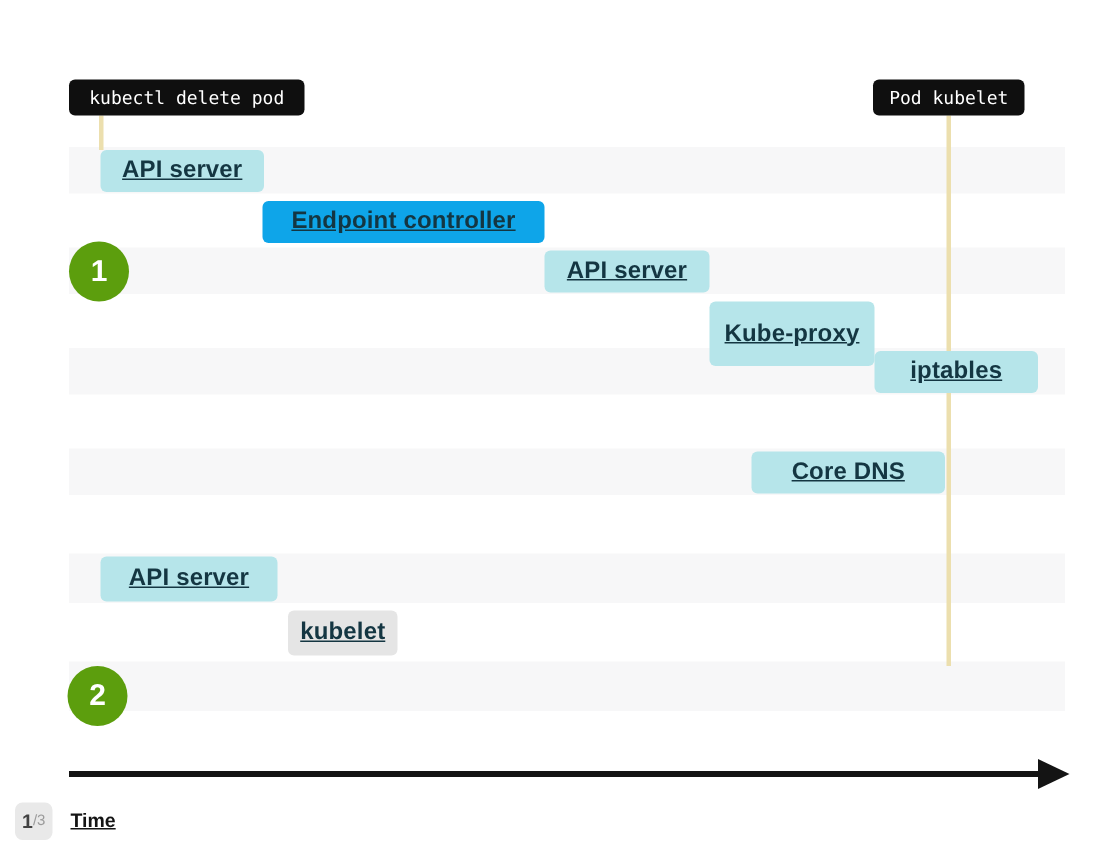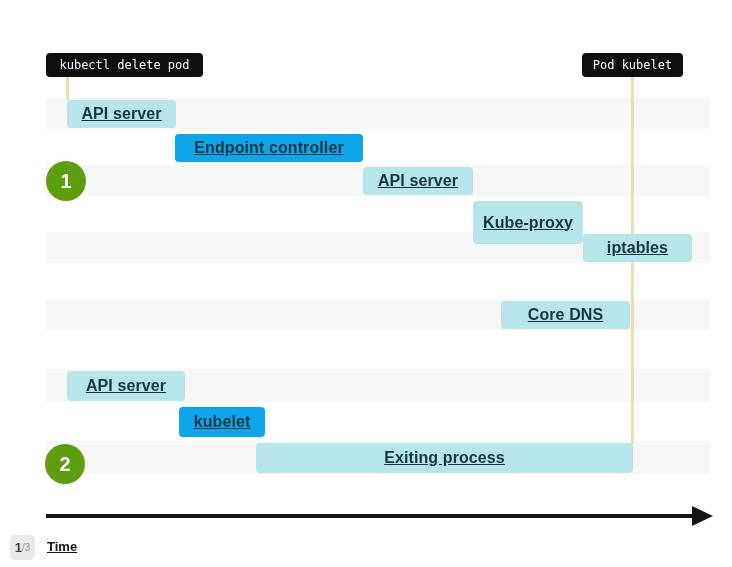--- a/index.html
+++ b/index.html
@@ -122,25 +122,22 @@
       <div class="bar" style="left: 583px; top: 234px; width: 109px; height: 28px; background: rgb(182, 229, 234); color: rgb(20, 54, 66);">
         <span>iptables</span>
       </div>
       <div class="bar" style="left: 473px; top: 301px; width: 129px; height: 28px; background: rgb(182, 229, 234); color: rgb(20, 54, 66); margin-left: 28px;">
         <span>Core DNS</span>
       </div>
       <div class="badge-circle" style="left: 46px; top: 161px; background: rgb(92, 158, 13);">1</div>
       <div class="bar" style="left: 67px; top: 371px; width: 118px; height: 30px; background: rgb(182, 229, 234); color: rgb(20, 54, 66);">
         <span>API server</span>
       </div>
-      <div class="bar" style="left: 179px; top: 407px; width: 86px; height: 30px; background: #0ea5e9; color: rgb(20, 54, 66);">
+      <div class="bar" style="left: 192px; top: 407px; width: 73px; height: 30px; background: #e5e5e5; color: rgb(20, 54, 66);">
         <span>kubelet</span>
-      </div>
-      <div class="bar" style="left: 256px; top: 443px; width: 377px; height: 30px; background: rgb(182, 229, 234); color: rgb(20, 54, 66);">
-        <span>Exiting process</span>
       </div>
       <div class="badge-circle" style="left: 45px; top: 444px; background: rgb(92, 158, 13);">2</div>
       <div class="marker-label" style="left: 46px; top: 53px; width: 157px; height: 24px; background: rgb(15, 15, 15); color: rgb(255, 255, 255);">kubectl delete pod</div>
       <div class="marker-label" style="left: 582px; top: 53px; width: 101px; height: 24px; background: rgb(15, 15, 15); color: rgb(255, 255, 255);">Pod kubelet</div>
     </div>
 
   <div class="axis-line"></div>
   <div class="axis-head"></div>
 
   <div class="page-badge">

